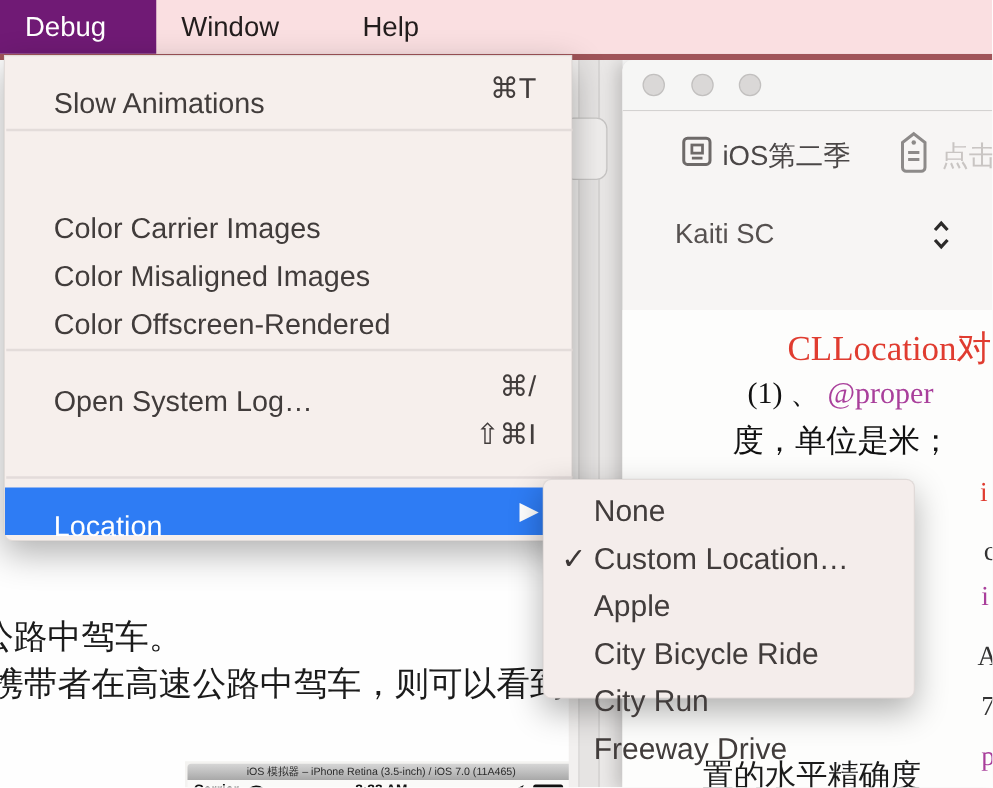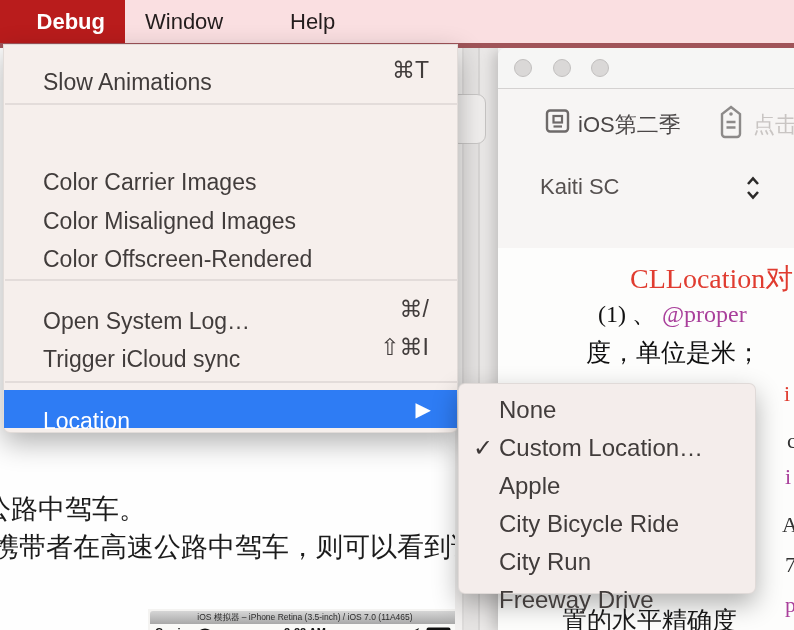--- a/index.html
+++ b/index.html
@@ -58,38 +58,38 @@
   .f0{left:286px;top:133px;color:#e03c30;}
   .f1{left:289px;top:180px;color:#333;}
   .f2{left:287px;top:216px;color:#a93f9b;}
   .f3{left:284px;top:264px;color:#333;}
   .f4{left:287px;top:304px;color:#333;}
   .f5{left:287px;top:344px;color:#a93f9b;}
 
   
   .menubar{position:absolute;left:0;top:0;width:794px;height:43px;background:#fadfe1;}
   .mb-item{position:absolute;top:0;height:43px;line-height:43px;font-size:22px;color:#231d1d;padding:0 20px;}
-  .mb-debug{left:0;width:85px;background:#b91c1c;color:#ffffff;text-align:right;font-weight:bold;}
+  .mb-debug{left:0;width:85px;background:#701a75;color:#ffffff;text-align:left;}
   .mb-window{left:125px;}
   .mb-help{left:270px;}
 
   
   .menu-panel{position:absolute;left:3px;top:44px;width:455px;height:389px;background:#f6efec;
     border-radius:0 0 7px 7px;box-shadow:0 10px 28px rgba(0,0,0,0.30);border:1px solid rgba(0,0,0,0.08);
     box-sizing:border-box;}
   .mrow{position:absolute;left:0;width:100%;height:38px;line-height:38px;font-size:23px;color:#413c3b;}
   .mrow .mlabel{position:absolute;left:39px;white-space:nowrap;margin-top:12px;}
   .mrow .mshort{position:absolute;right:28px;white-space:nowrap;color:#423d3c;}
   .msep{position:absolute;left:1px;width:453px;height:2px;background:#e3dcda;}
   .mrow.hl{background:#2e7cf4;color:#ffffff;}
   .mrow.hl .mlabel{color:#ffffff;}
   .mrow .marrow{position:absolute;right:26px;top:0;font-size:20px;color:#ffffff;}
 
   
-  .submenu-panel{position:absolute;left:458px;top:383px;width:298px;height:211px;background:#f4edeb;
+  .submenu-panel{position:absolute;left:434px;top:383px;width:298px;height:176px;background:#f4edeb;
     border-radius:7px;box-shadow:0 10px 26px rgba(0,0,0,0.30);border:1px solid rgba(0,0,0,0.08);
     box-sizing:border-box;padding-left:14px;}
   .srow{position:absolute;left:0;width:100%;height:38px;line-height:38px;font-size:24px;color:#413c3b;}
   .srow .slabel{position:absolute;left:40px;white-space:nowrap;}
   .srow .scheck{position:absolute;left:10px;width:28px;text-align:center;font-size:24px;color:#3d3837;}
 </style>
 </head>
 <body>
 
 <div class="stage">
@@ -188,21 +188,20 @@
     </div>
     <div class="mrow" style="top:183px">
       <span class="mlabel">Color Offscreen-Rendered</span>
     </div>
     <div class="msep" style="top:234px"></div>
     <div class="mrow" style="top:245px">
       <span class="mlabel">Open System Log…</span>
       <span class="mshort">⌘/</span>
     </div>
     <div class="mrow" style="top:283px">
-      <span class="mlabel">Trigger iCloud sync</span>
       <span class="mshort">⇧⌘I</span>
     </div>
     <div class="msep" style="top:336px"></div>
     <div class="mrow hl" style="top:345px">
       <span class="mlabel">Location</span>
       <span class="marrow">▶</span>
     </div>
   </div>
 
   <div class="submenu-panel">

